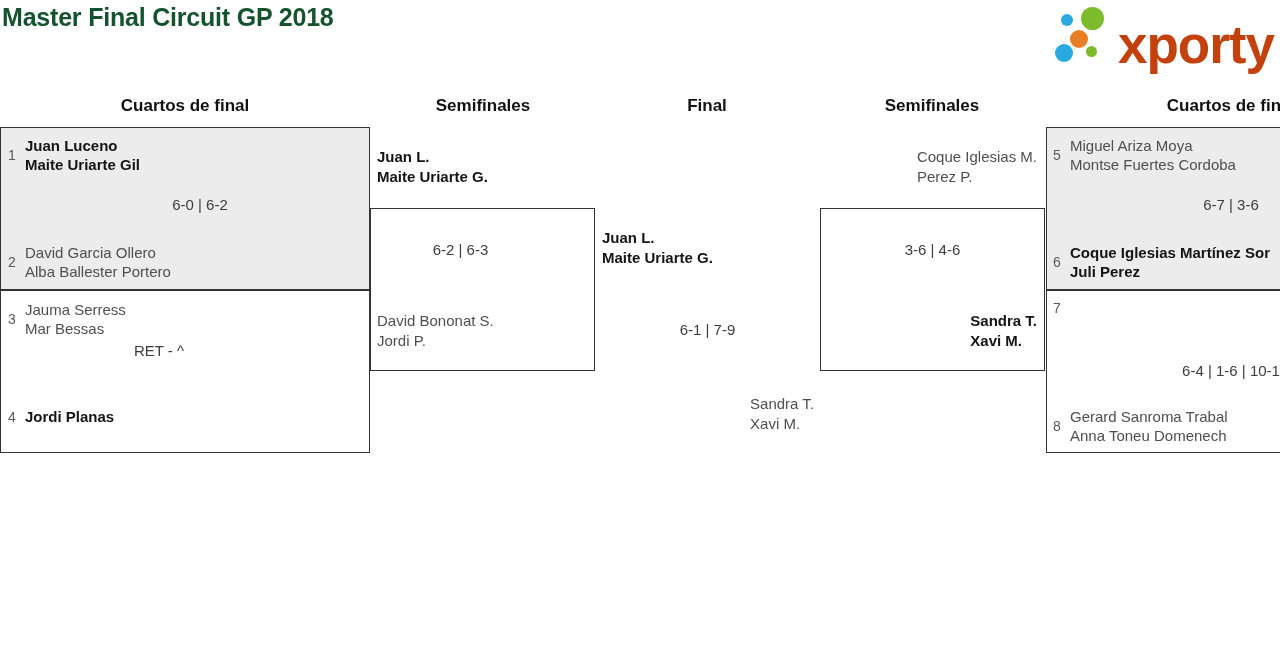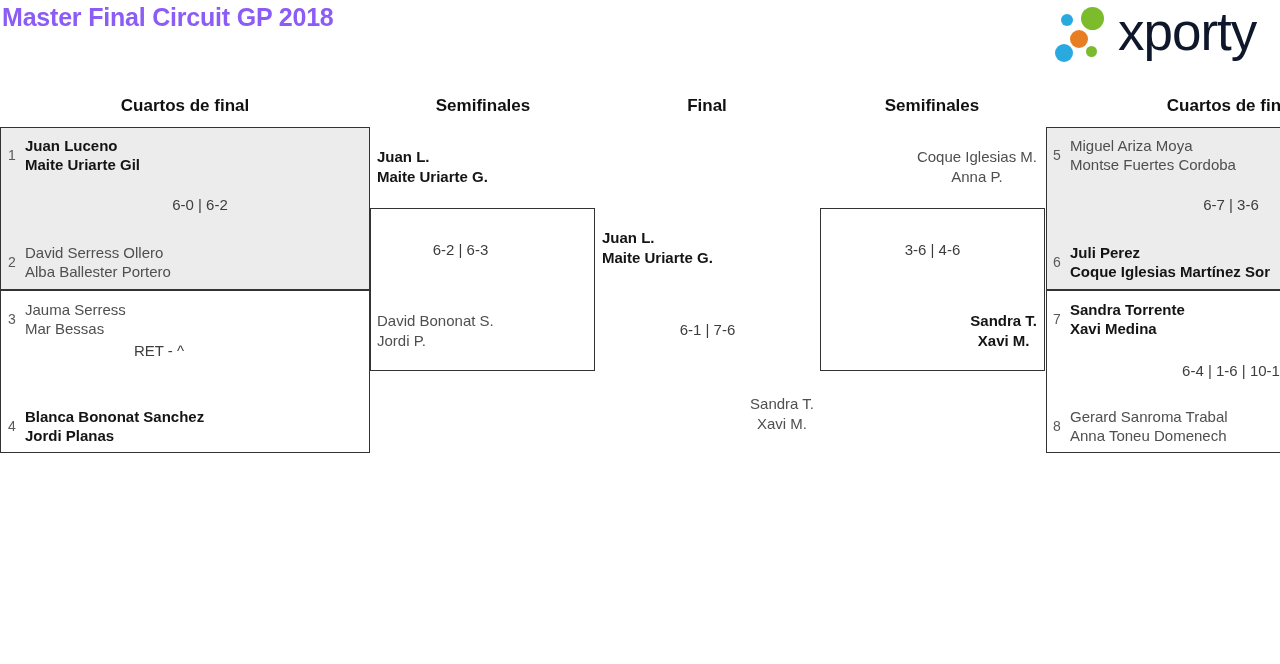--- a/index.html
+++ b/index.html
@@ -1,22 +1,22 @@
 <!DOCTYPE html>
 <html><head>
 <meta charset="utf-8">
 <style>
   *{margin:0;padding:0;box-sizing:border-box}
   html,body{width:1280px;height:664px;overflow:hidden;background:#ffffff}
   body{position:relative;font-family:"Liberation Sans","DejaVu Sans",sans-serif;color:#141414}
 
   
-  .page-title{position:absolute;left:2px;top:1px;font-size:25px;line-height:33px;font-weight:700;letter-spacing:-0.2px;color:#8b5cf6}
+  .page-title{position:absolute;left:2px;top:1px;font-size:25px;line-height:33px;font-weight:700;letter-spacing:-0.2px;color:#14532d}
   .logo{position:absolute;left:1050px;top:0;width:230px;height:72px}
-  .logo-word{position:absolute;left:68px;top:5px;font-size:53px;line-height:1;font-weight:400;color:#0f172a;letter-spacing:-1px}
+  .logo-word{position:absolute;left:68px;top:18px;font-size:53px;line-height:1;font-weight:700;color:#c2410c;letter-spacing:-1px}
   .dot{position:absolute;border-radius:50%}
   .dot-blue-sm{left:11px;top:14px;width:12px;height:12px;background:#2aa9e0}
   .dot-green-lg{left:31px;top:7px;width:23px;height:23px;background:#7bbb2c}
   .dot-orange{left:20px;top:30px;width:18px;height:18px;background:#e87e23}
   .dot-blue-lg{left:5px;top:44px;width:18px;height:18px;background:#2aa9e0}
   .dot-green-sm{left:36px;top:46px;width:11px;height:11px;background:#7bbb2c}
 
   
   .round-header{position:absolute;top:96px;transform:translateX(-50%);font-size:17px;font-weight:700;color:#111;white-space:nowrap}
 
@@ -25,21 +25,21 @@
   .fill{background:#ececec}
 
   
   .team{position:absolute;display:flex;align-items:center;gap:8px;white-space:nowrap;cursor:default}
   .seed{font-size:14px;color:#595959;min-width:9px}
   .names{font-size:15px;line-height:19px;color:#4f4f4f}
   .sfline .names{line-height:20px}
   .team.winner .names{font-weight:700;color:#141414}
   .nl{display:block}
   .team.right{justify-content:flex-end}
-  .team.right .names{text-align:center}
+  .team.right .names{text-align:left}
 
   
   .score{position:absolute;text-align:center;font-size:15px;color:#3d3d3d;white-space:nowrap}
 </style>
 </head>
 <body>
 
 <div class="page-title">
   <div>Master Final Circuit GP 2018</div>
 </div>
@@ -70,37 +70,36 @@
   <span class="seed">1</span>
   <span class="names">
       <span class="nl">Juan Luceno</span>
       <span class="nl">Maite Uriarte Gil</span>
     </span>
 </div>
 <div class="score" style="left:0;top:196px;width:400px">6-0 | 6-2</div>
 <div class="team" style="left:8px;top:243px">
   <span class="seed">2</span>
   <span class="names">
-      <span class="nl">David Serress Ollero</span>
+      <span class="nl">David Garcia Ollero</span>
       <span class="nl">Alba Ballester Portero</span>
     </span>
 </div>
 
 <div class="team" style="left:8px;top:300px">
   <span class="seed">3</span>
   <span class="names">
       <span class="nl">Jauma Serress</span>
       <span class="nl">Mar Bessas</span>
     </span>
 </div>
 <div class="score" style="left:0;top:342px;width:318px">RET - ^</div>
 <div class="team winner" style="left:8px;top:407px">
   <span class="seed">4</span>
   <span class="names">
-      <span class="nl">Blanca Bononat Sanchez</span>
       <span class="nl">Jordi Planas</span>
     </span>
 </div>
 
 <div class="team sfline winner" style="left:377px;top:147px">
   <span class="names">
       <span class="nl">Juan L.</span>
       <span class="nl">Maite Uriarte G.</span>
     </span>
 </div>
@@ -111,32 +110,32 @@
       <span class="nl">Jordi P.</span>
     </span>
 </div>
 
 <div class="team sfline winner" style="left:602px;top:228px">
   <span class="names">
       <span class="nl">Juan L.</span>
       <span class="nl">Maite Uriarte G.</span>
     </span>
 </div>
-<div class="score" style="left:595px;top:321px;width:225px">6-1 | 7-6</div>
+<div class="score" style="left:595px;top:321px;width:225px">6-1 | 7-9</div>
 <div class="team sfline right" style="left:600px;top:394px;width:214px">
   <span class="names">
       <span class="nl">Sandra T.</span>
       <span class="nl">Xavi M.</span>
     </span>
 </div>
 
 <div class="team sfline right" style="left:820px;top:147px;width:217px">
   <span class="names">
       <span class="nl">Coque Iglesias M.</span>
-      <span class="nl">Anna P.</span>
+      <span class="nl">Perez P.</span>
     </span>
 </div>
 <div class="score" style="left:820px;top:241px;width:225px">3-6 | 4-6</div>
 <div class="team sfline right winner" style="left:820px;top:311px;width:217px">
   <span class="names">
       <span class="nl">Sandra T.</span>
       <span class="nl">Xavi M.</span>
     </span>
 </div>
 
@@ -144,31 +143,27 @@
   <span class="seed">5</span>
   <span class="names">
       <span class="nl">Miguel Ariza Moya</span>
       <span class="nl">Montse Fuertes Cordoba</span>
     </span>
 </div>
 <div class="score" style="left:1046px;top:196px;width:370px">6-7 | 3-6</div>
 <div class="team winner" style="left:1053px;top:243px">
   <span class="seed">6</span>
   <span class="names">
+      <span class="nl">Coque Iglesias Martínez Sor</span>
       <span class="nl">Juli Perez</span>
-      <span class="nl">Coque Iglesias Martínez Sor</span>
     </span>
 </div>
 
 <div class="team winner" style="left:1053px;top:300px">
   <span class="seed">7</span>
-  <span class="names">
-      <span class="nl">Sandra Torrente</span>
-      <span class="nl">Xavi Medina</span>
-    </span>
 </div>
 <div class="score" style="left:1046px;top:362px;width:370px">6-4 | 1-6 | 10-1</div>
 <div class="team" style="left:1053px;top:407px">
   <span class="seed">8</span>
   <span class="names">
       <span class="nl">Gerard Sanroma Trabal</span>
       <span class="nl">Anna Toneu Domenech</span>
     </span>
 </div>
 

